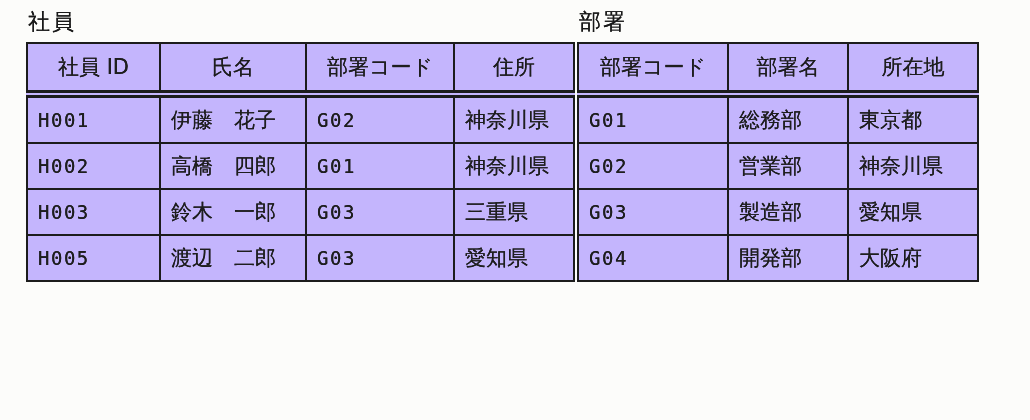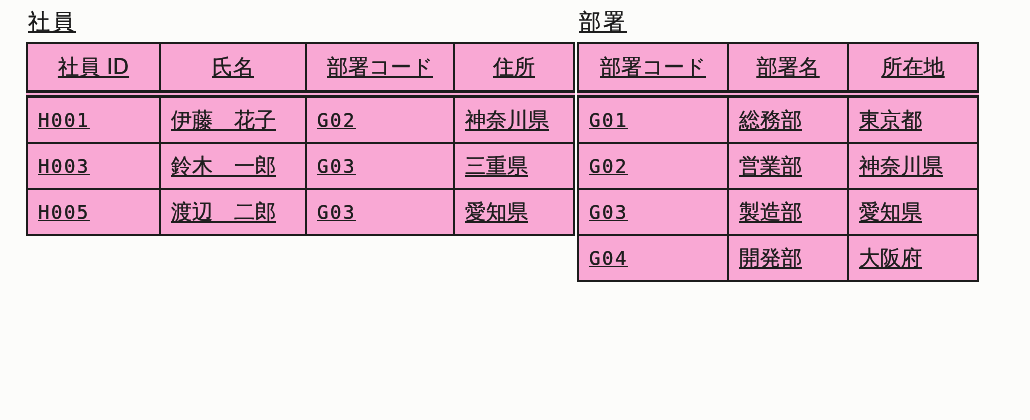--- a/index.html
+++ b/index.html
@@ -11,36 +11,35 @@
     height: 420px;
     position: relative;
     background: #fcfcfa;
     font-family: "DejaVu Sans", sans-serif;
     color: #1e1e1e;
     overflow: hidden;
   }
   .section {
     position: absolute;
     top: 9px;
-    text-decoration: underline;
   }
   #section-employees { left: 26px; }
   #section-departments { left: 577px; }
   .tbl-title {
     font-size: 22px;
     line-height: 26px;
     letter-spacing: 2px;
     color: #191919;
     text-shadow: 0 0 0.5px #191919;
     margin: 0 0 7px 2px;
   }
   table {
     border-collapse: collapse;
     table-layout: fixed;
-    background: #f9a8d4;
+    background: #c4b5fd;
   }
   th, td {
     border: 2.5px solid #1c1c1c;
     overflow: hidden;
     white-space: nowrap;
   }
   th {
     height: 46px;
     font-size: 21px;
     font-weight: 400;
@@ -93,20 +92,26 @@
         </tr>
       </thead>
       <tbody>
         <tr>
           <td class="mono">H001</td>
           <td>伊藤　花子</td>
           <td class="mono">G02</td>
           <td>神奈川県</td>
         </tr>
         <tr>
+          <td class="mono">H002</td>
+          <td>高橋　四郎</td>
+          <td class="mono">G01</td>
+          <td>神奈川県</td>
+        </tr>
+        <tr>
           <td class="mono">H003</td>
           <td>鈴木　一郎</td>
           <td class="mono">G03</td>
           <td>三重県</td>
         </tr>
         <tr>
           <td class="mono">H005</td>
           <td>渡辺　二郎</td>
           <td class="mono">G03</td>
           <td>愛知県</td>

